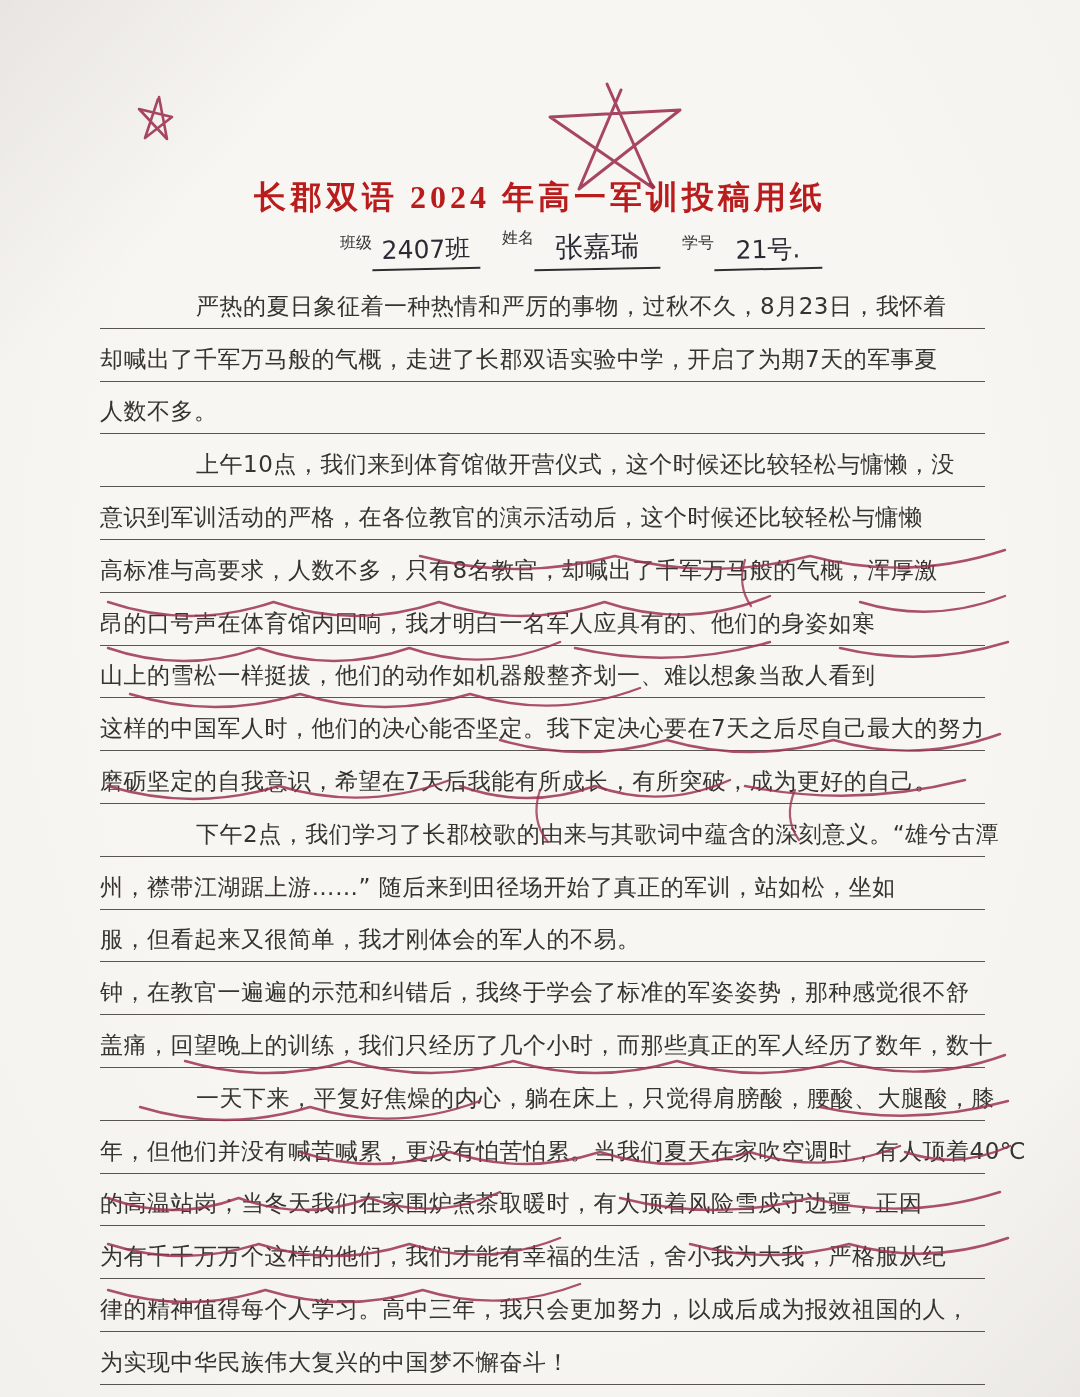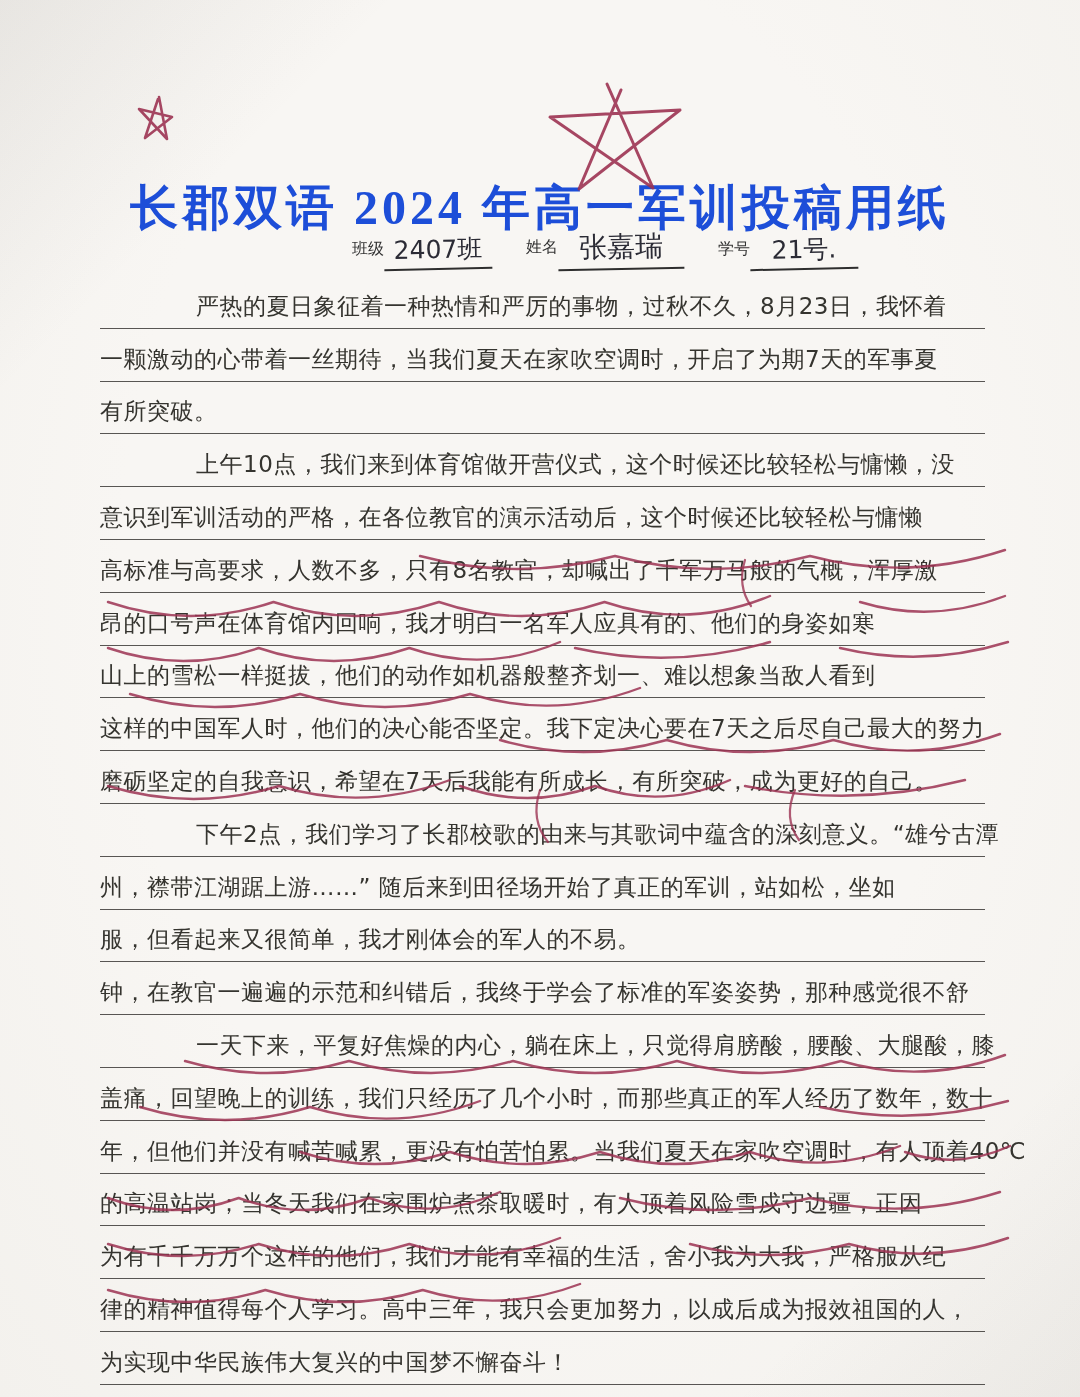--- a/index.html
+++ b/index.html
@@ -11,29 +11,29 @@
   .paper{
     position:absolute;inset:0;
     background:
       linear-gradient(135deg, rgba(120,115,110,.10), rgba(120,115,110,0) 16%),
       linear-gradient(315deg, rgba(120,115,110,.07), rgba(120,115,110,0) 14%),
       radial-gradient(ellipse at 50% 42%, #f8f6f3 55%, #f3f1ed 100%);
   }
   .title{
     position:absolute;left:0;right:0;top:176px;
     text-align:center;
-    font-size:48px;font-weight:bold;color:#1d4ed8;
+    font-size:32px;font-weight:bold;color:#b91c1c;
     letter-spacing:4px;
     font-family:"Liberation Serif","DejaVu Serif",serif;
   }
   .fields{
     position:absolute;left:340px;top:228px;width:560px;height:42px;
     display:flex;align-items:flex-end;color:#222;
   }
-  .field{display:flex;align-items:center;margin-right:22px;margin-left:12px;}
+  .field{display:flex;align-items:flex-start;margin-right:22px;}
   .field .lab{
     font-size:16px;color:#333;padding-bottom:4px;
     font-family:"Liberation Serif","DejaVu Serif",serif;
   }
   .field .val{
     font-size:25px;color:#2b2b35;padding:0 8px 2px 8px;
     border-bottom:2px solid #2e2e2e;min-width:92px;text-align:center;
     transform:rotate(-1.2deg);
     font-weight:500;
   }
@@ -71,35 +71,35 @@
     <span class="val">张嘉瑞</span>
   </div>
   <div class="field">
     <span class="lab">学号</span>
     <span class="val">21号.</span>
   </div>
 </div>
 
 <div class="essay">
   <div class="line indent">严热的夏日象征着一种热情和严厉的事物，过秋不久，8月23日，我怀着</div>
-  <div class="line">一颗激动的心带着一丝期待，当我们夏天在家吹空调时，开启了为期7天的军事夏</div>
-  <div class="line">有所突破。</div>
+  <div class="line">却喊出了千军万马般的气概，走进了长郡双语实验中学，开启了为期7天的军事夏</div>
+  <div class="line">人数不多。</div>
   <div class="line indent">上午10点，我们来到体育馆做开营仪式，这个时候还比较轻松与慵懒，没</div>
   <div class="line">意识到军训活动的严格，在各位教官的演示活动后，这个时候还比较轻松与慵懒</div>
   <div class="line">高标准与高要求，人数不多，只有8名教官，却喊出了千军万马般的气概，浑厚激</div>
   <div class="line">昂的口号声在体育馆内回响，我才明白一名军人应具有的、他们的身姿如寒</div>
   <div class="line">山上的雪松一样挺拔，他们的动作如机器般整齐划一、难以想象当敌人看到</div>
   <div class="line">这样的中国军人时，他们的决心能否坚定。我下定决心要在7天之后尽自己最大的努力</div>
   <div class="line">磨砺坚定的自我意识，希望在7天后我能有所成长，有所突破，成为更好的自己。</div>
   <div class="line indent">下午2点，我们学习了长郡校歌的由来与其歌词中蕴含的深刻意义。“雄兮古潭</div>
   <div class="line">州，襟带江湖踞上游……” 随后来到田径场开始了真正的军训，站如松，坐如</div>
   <div class="line">服，但看起来又很简单，我才刚体会的军人的不易。</div>
   <div class="line">钟，在教官一遍遍的示范和纠错后，我终于学会了标准的军姿姿势，那种感觉很不舒</div>
+  <div class="line">盖痛，回望晚上的训练，我们只经历了几个小时，而那些真正的军人经历了数年，数十</div>
   <div class="line indent">一天下来，平复好焦燥的内心，躺在床上，只觉得肩膀酸，腰酸、大腿酸，膝</div>
-  <div class="line">盖痛，回望晚上的训练，我们只经历了几个小时，而那些真正的军人经历了数年，数十</div>
   <div class="line">年，但他们并没有喊苦喊累，更没有怕苦怕累。当我们夏天在家吹空调时，有人顶着40℃</div>
   <div class="line">的高温站岗；当冬天我们在家围炉煮茶取暖时，有人顶着风险雪戍守边疆，正因</div>
   <div class="line">为有千千万万个这样的他们，我们才能有幸福的生活，舍小我为大我，严格服从纪</div>
   <div class="line">律的精神值得每个人学习。高中三年，我只会更加努力，以成后成为报效祖国的人，</div>
   <div class="line">为实现中华民族伟大复兴的中国梦不懈奋斗！</div>
 </div>
 
 <svg class="overlay" width="1080" height="1397" viewBox="0 0 1080 1397">
 
   <path d="M159 97 L167 139 L139 109 L172 117 L145 138 L158 99" fill="none" stroke="#9c3352" stroke-width="2.6" stroke-linecap="round" stroke-linejoin="round" opacity="0.9"></path>

